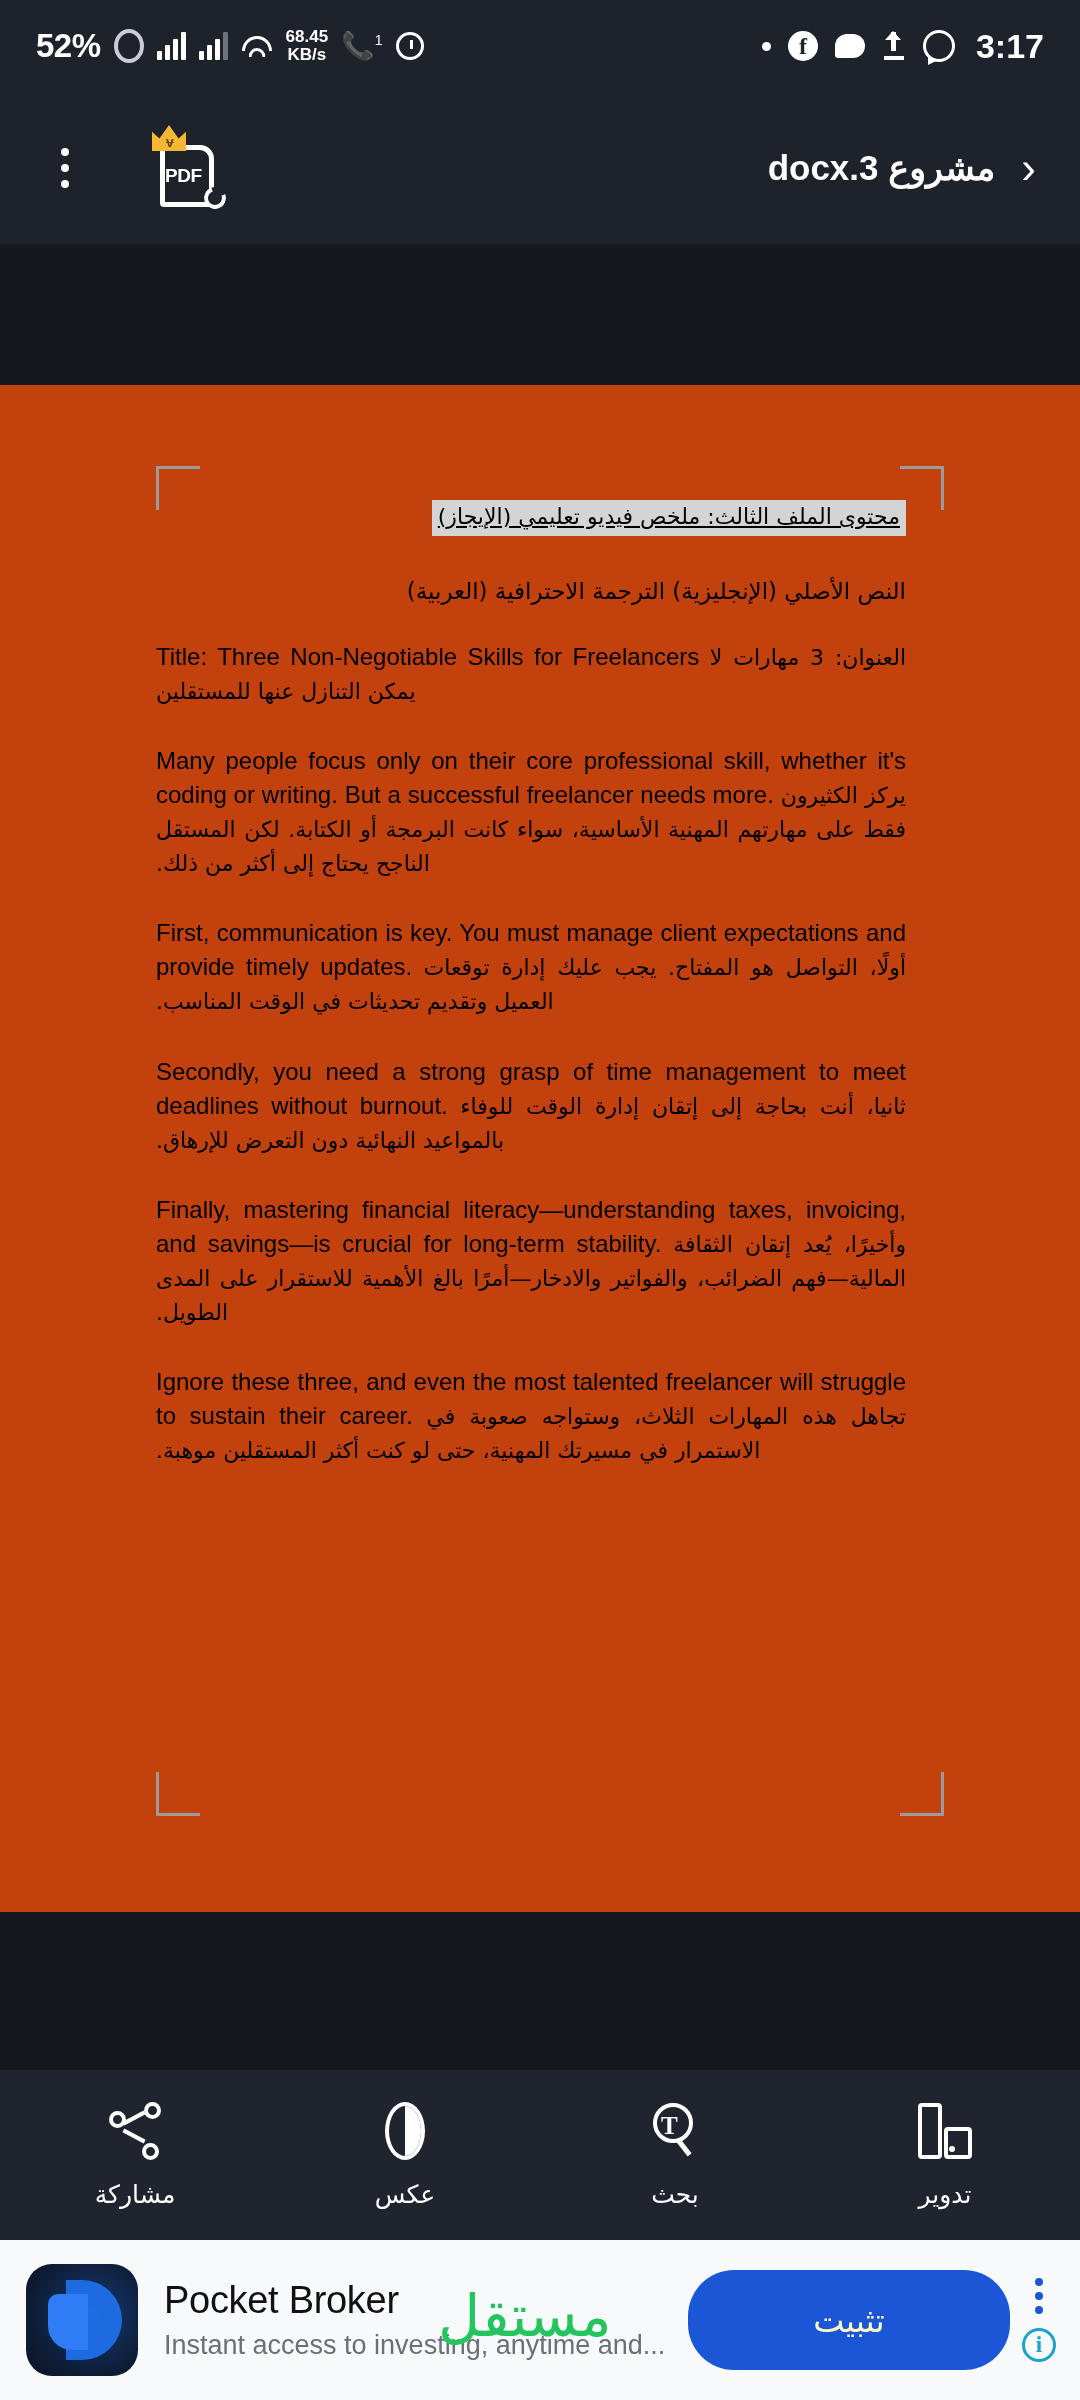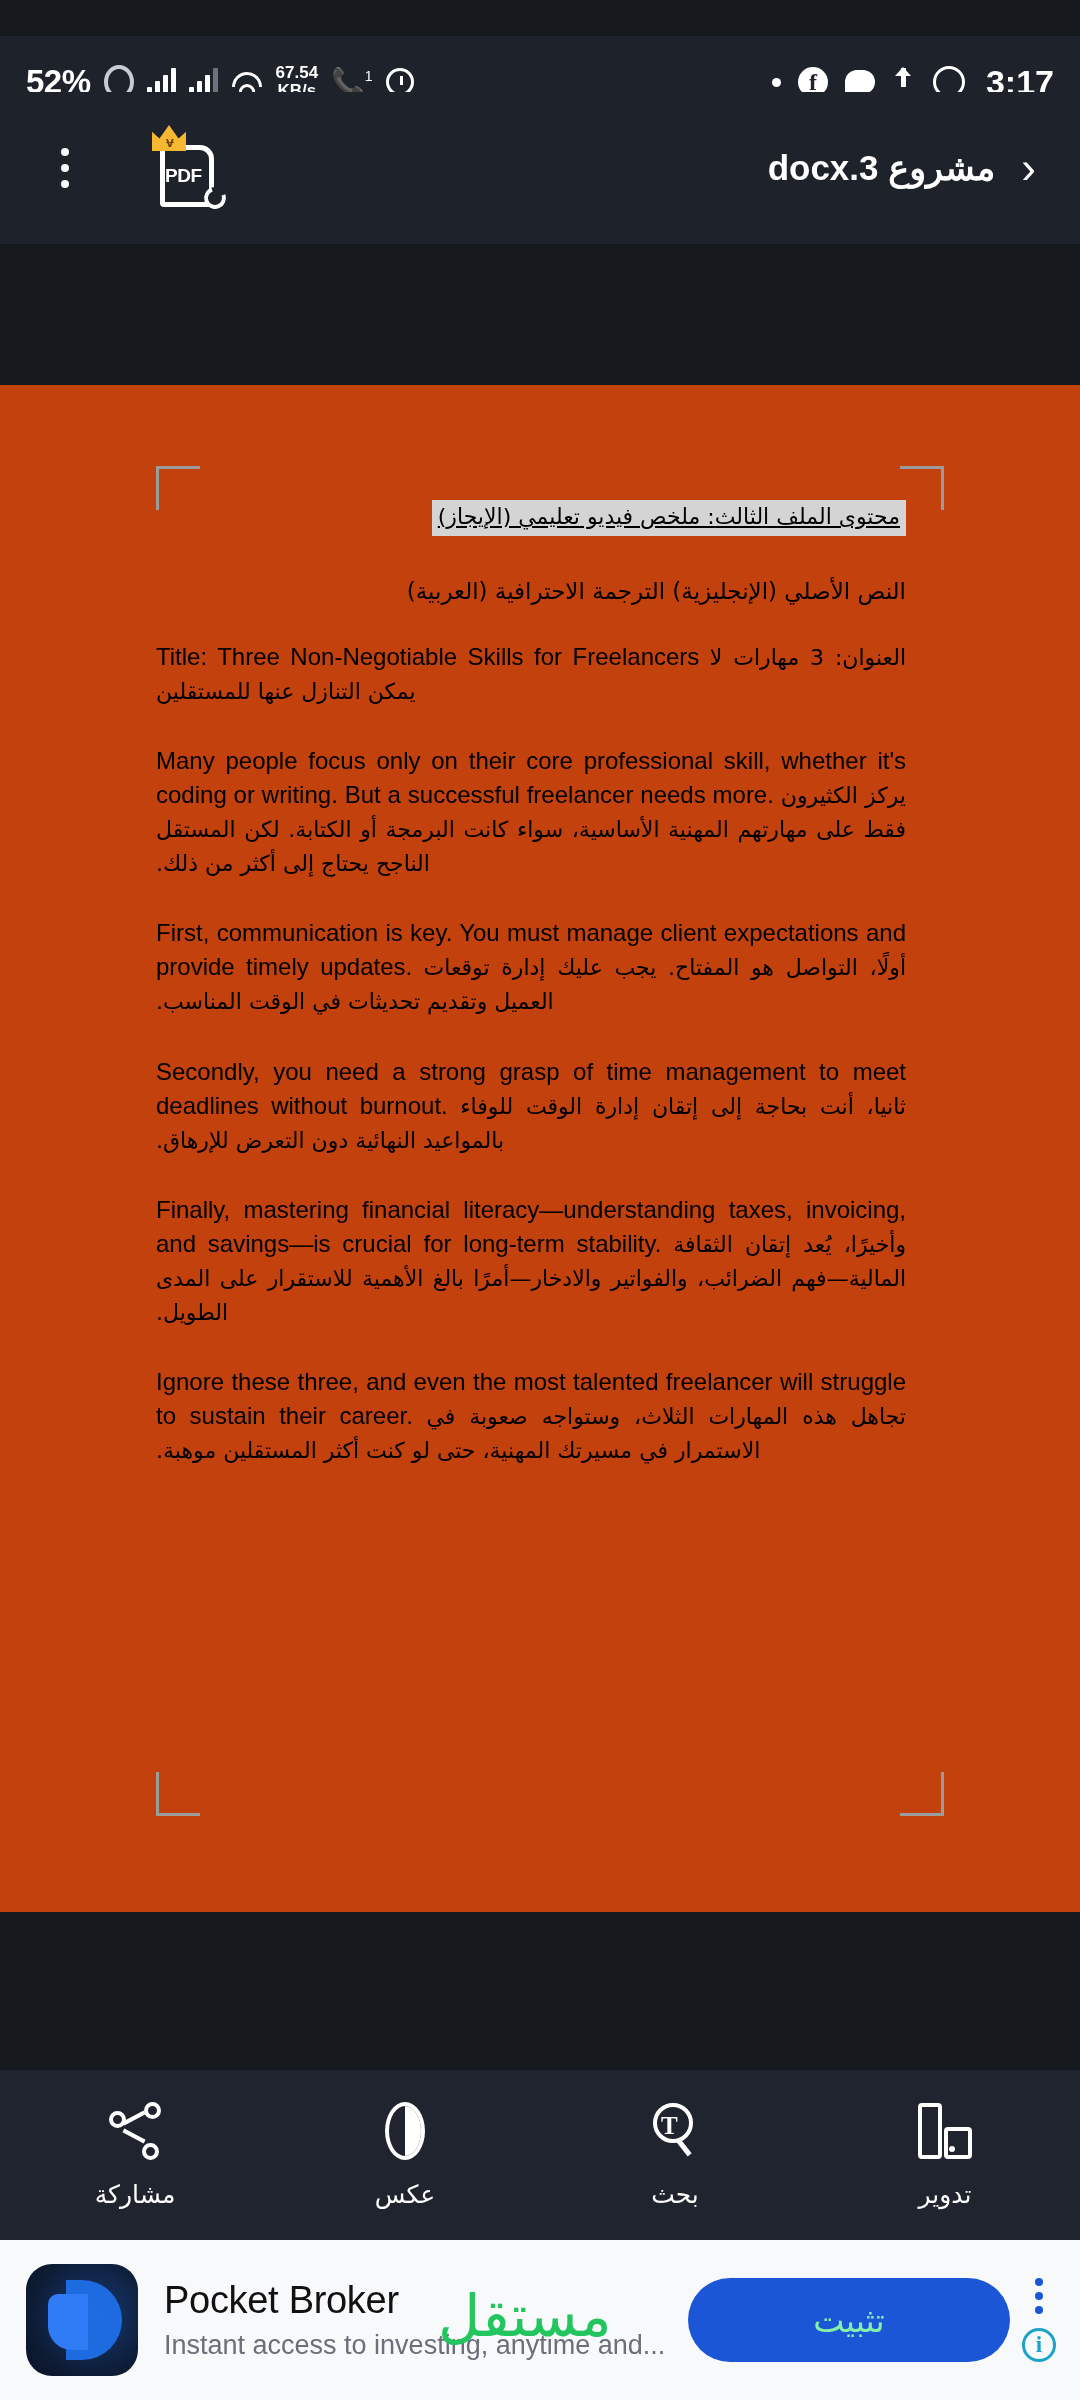--- a/index.html
+++ b/index.html
@@ -9,22 +9,21 @@
     font-family:"Liberation Sans", sans-serif;
     overflow:hidden;
   }
   #app { position:relative; width:1080px; height:2400px; background:#15181d; }
 
   
   .statusbar {
     position:absolute; top:0; left:0; width:1080px; height:92px;
     background:#1e222b; color:#fff;
     display:flex; align-items:center; justify-content:space-between;
-    padding:0 26px;
-    margin-top:36px;
+    padding:0 36px;
   }
   .sb-left { display:flex; align-items:center; gap:13px; }
   .sb-right { display:flex; align-items:center; gap:17px; }
   .sb-batt { font-size:33px; font-weight:bold; letter-spacing:-.5px; }
   .ring { width:30px; height:34px; border:4px solid #c9ccd2; border-radius:50%; }
   .bars { display:flex; align-items:flex-end; gap:3px; height:28px; }
   .bars i { display:block; width:5px; background:#fff; border-radius:1px; }
   .bars i:nth-child(1){height:9px}
   .bars i:nth-child(2){height:15px}
   .bars i:nth-child(3){height:21px}
@@ -159,22 +158,22 @@
     position:relative; overflow:hidden;
   }
   .ad-icon .c1 { position:absolute; left:40px; top:16px; width:56px; height:80px;
     background:#1f6fe8; border-radius:0 40px 40px 0; opacity:.95; }
   .ad-icon .c2 { position:absolute; left:22px; top:30px; width:40px; height:56px;
     background:#2f7cf6; border-radius:10px 0 0 24px; }
   .ad-text { margin-left:26px; flex:1; min-width:0; }
   .ad-title { font-size:38px; color:#111; font-weight:normal; letter-spacing:-.3px; }
   .ad-desc { font-size:27px; color:#6a6f78; margin-top:8px; white-space:nowrap; overflow:hidden; }
   .ad-cta {
-    flex:none; width:322px; height:84px; border-radius:46px; background:#1a56d6;
-    color:#86efac; font-size:33px; display:flex; align-items:center; justify-content:center;
+    flex:none; width:322px; height:100px; border-radius:46px; background:#1a56d6;
+    color:#fef9c3; font-size:33px; display:flex; align-items:center; justify-content:center;
     direction:rtl; font-family:"DejaVu Sans", sans-serif; cursor:pointer;
   }
   .ad-side { flex:none; width:46px; margin-left:6px; display:flex; flex-direction:column;
     align-items:center; gap:14px; }
   .ad-side .dots { display:flex; flex-direction:column; gap:6px; }
   .ad-side .dots s { width:8px;height:8px;border-radius:50%;background:#1a56d6;display:block; }
   .ad-side .info {
     width:34px;height:34px;border:3px solid #1aa3c8;border-radius:50%;color:#1aa3c8;
     font-size:23px;font-weight:bold;display:flex;align-items:center;justify-content:center;
     font-family:"Liberation Serif", serif;
@@ -203,21 +202,21 @@
           <i></i>
           <i></i>
           <i></i>
           <i></i>
         </span>
       <span class="wifi">
           <b class="a"></b>
           <b class="b"></b>
         </span>
       <span class="kbps">
-        <span>67.54</span><br>
+        <span>68.45</span><br>
         <span>KB/s</span>
       </span>
       <span class="icn">📞<sup style="font-size:14px">1</sup></span>
       <span class="alarm"></span>
     </div>
     <div class="sb-right">
       <span class="dotmark"></span>
       <span class="fb">f</span>
       <span class="bubble"></span>
       <span class="upl">

